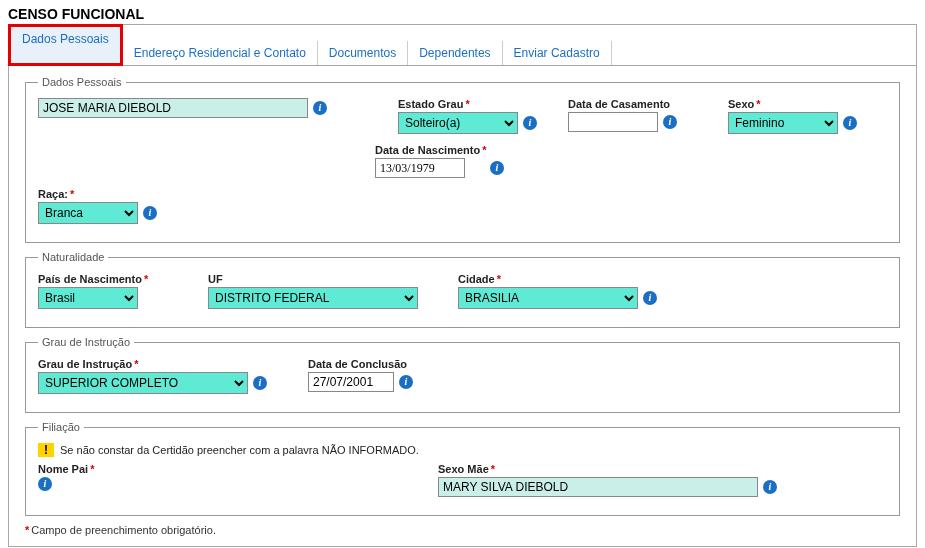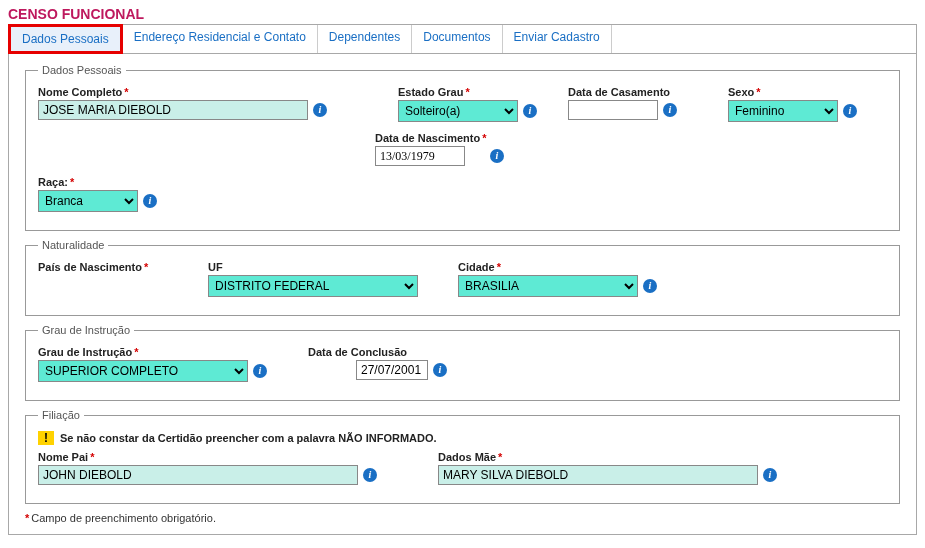--- a/index.html
+++ b/index.html
@@ -6,35 +6,36 @@
   body {
     font-family: Arial, Helvetica, sans-serif;
     font-size: 12px;
     color: #333;
     background: #fff;
     padding: 6px 8px;
   }
   .page-title {
     font-weight: bold;
     font-size: 14px;
-    color: #be185d;
+    color: #000000;
     margin-bottom: 2px;
   }
   .tab-bar {
     display: flex;
     border: 1px solid #a8a8a8;
     border-bottom: none;
     background: #fff;
   }
   .tab {
     padding: 5px 11px;
     color: #1a6fc4;
     cursor: pointer;
     border-right: 1px solid #ccc;
     font-size: 12px;
+    margin-top: 16px;
   }
   .tab.active {
     border: 3px solid #e60000;
     margin: -1px 0 -1px -1px;
     position: relative;
     z-index: 2;
     background: #e8f0fa;
   }
   .content-panel {
     border: 1px solid #a8a8a8;
@@ -127,50 +128,48 @@
     color: #000;
     font-size: 12px;
     line-height: 14px;
   }
   .info-note {
     font-size: 11px;
     color: #222;
     margin-bottom: 6px;
     display: flex;
     align-items: center;
-    font-weight: bold;
   }
   .footnote {
     font-size: 11px;
     color: #333;
     margin-top: 4px;
   }
   .footnote .req { margin-left: 0; margin-right: 2px; }
 </style>
 </head>
 <body>
 
 <div class="page-title">CENSO FUNCIONAL</div>
 
 <div class="tab-bar">
   <div class="tab active">Dados Pessoais</div>
   <div class="tab">Endereço Residencial e Contato</div>
+  <div class="tab">Documentos</div>
   <div class="tab">Dependentes</div>
-  <div class="tab">Documentos</div>
   <div class="tab">Enviar Cadastro</div>
 </div>
 
 <div class="content-panel">
 
   <fieldset>
     <legend>Dados Pessoais</legend>
 
     <div class="row">
       <div class="field" style="width:340px">
-        <div class="label-line"><span>Nome Completo</span><span class="req">*</span></div>
         <div class="control-line">
           <input type="text" class="hl" style="width: 270px;" value="JOSE MARIA DIEBOLD">
           <span class="info-icon">i</span>
         </div>
       </div>
 
       <div class="field" style="width:150px">
         <div class="label-line"><span>Estado Grau</span><span class="req">*</span></div>
         <div class="control-line">
           <select style="width:120px">
@@ -220,20 +219,25 @@
         </div>
       </div>
     </div>
   </fieldset>
 
   <fieldset>
     <legend>Naturalidade</legend>
     <div class="row">
       <div class="field" style="width:150px">
         <div class="label-line"><span>País de Nascimento</span><span class="req">*</span></div>
+        <div class="control-line">
+          <select style="width:100px">
+            <option>Brasil</option>
+          </select>
+        </div>
       </div>
       <div class="field" style="width:230px">
         <div class="label-line"><span>UF</span></div>
         <div class="control-line">
           <select style="width:210px">
             <option>DISTRITO FEDERAL</option>
           </select>
         </div>
       </div>
       <div class="field" style="width:220px">
@@ -256,43 +260,42 @@
         <div class="control-line">
           <select style="width:210px">
             <option>SUPERIOR COMPLETO</option>
           </select>
           <span class="info-icon">i</span>
         </div>
       </div>
       <div class="field" style="width:160px">
         <div class="label-line"><span>Data de Conclusão</span></div>
         <div class="control-line">
-          <input type="text" style="width: 72px; margin-left: 48px;" value="27/07/2001">
+          <input type="text" style="width: 86px;" value="27/07/2001">
           <span class="info-icon">i</span>
         </div>
       </div>
     </div>
   </fieldset>
 
   <fieldset>
     <legend>Filiação</legend>
     <div class="info-note">
       <span class="warn-icon"></span>
       <span>Se não constar da Certidão preencher com a palavra NÃO INFORMADO.</span>
     </div>
     <div class="row">
       <div class="field" style="width:380px">
         <div class="label-line"><span>Nome Pai</span><span class="req">*</span></div>
         <div class="control-line">
-          <input type="text" class="hl" style="width: 320px;" value="JOHN DIEBOLD">
           <span class="info-icon">i</span>
         </div>
       </div>
       <div class="field" style="width:380px">
-        <div class="label-line"><span>Dados Mãe</span><span class="req">*</span></div>
+        <div class="label-line"><span>Sexo Mãe</span><span class="req">*</span></div>
         <div class="control-line">
           <input type="text" class="hl" style="width: 320px;" value="MARY SILVA DIEBOLD">
           <span class="info-icon">i</span>
         </div>
       </div>
     </div>
   </fieldset>
 
   <div class="footnote">
     <span class="req">*</span><span>Campo de preenchimento obrigatório.</span>

